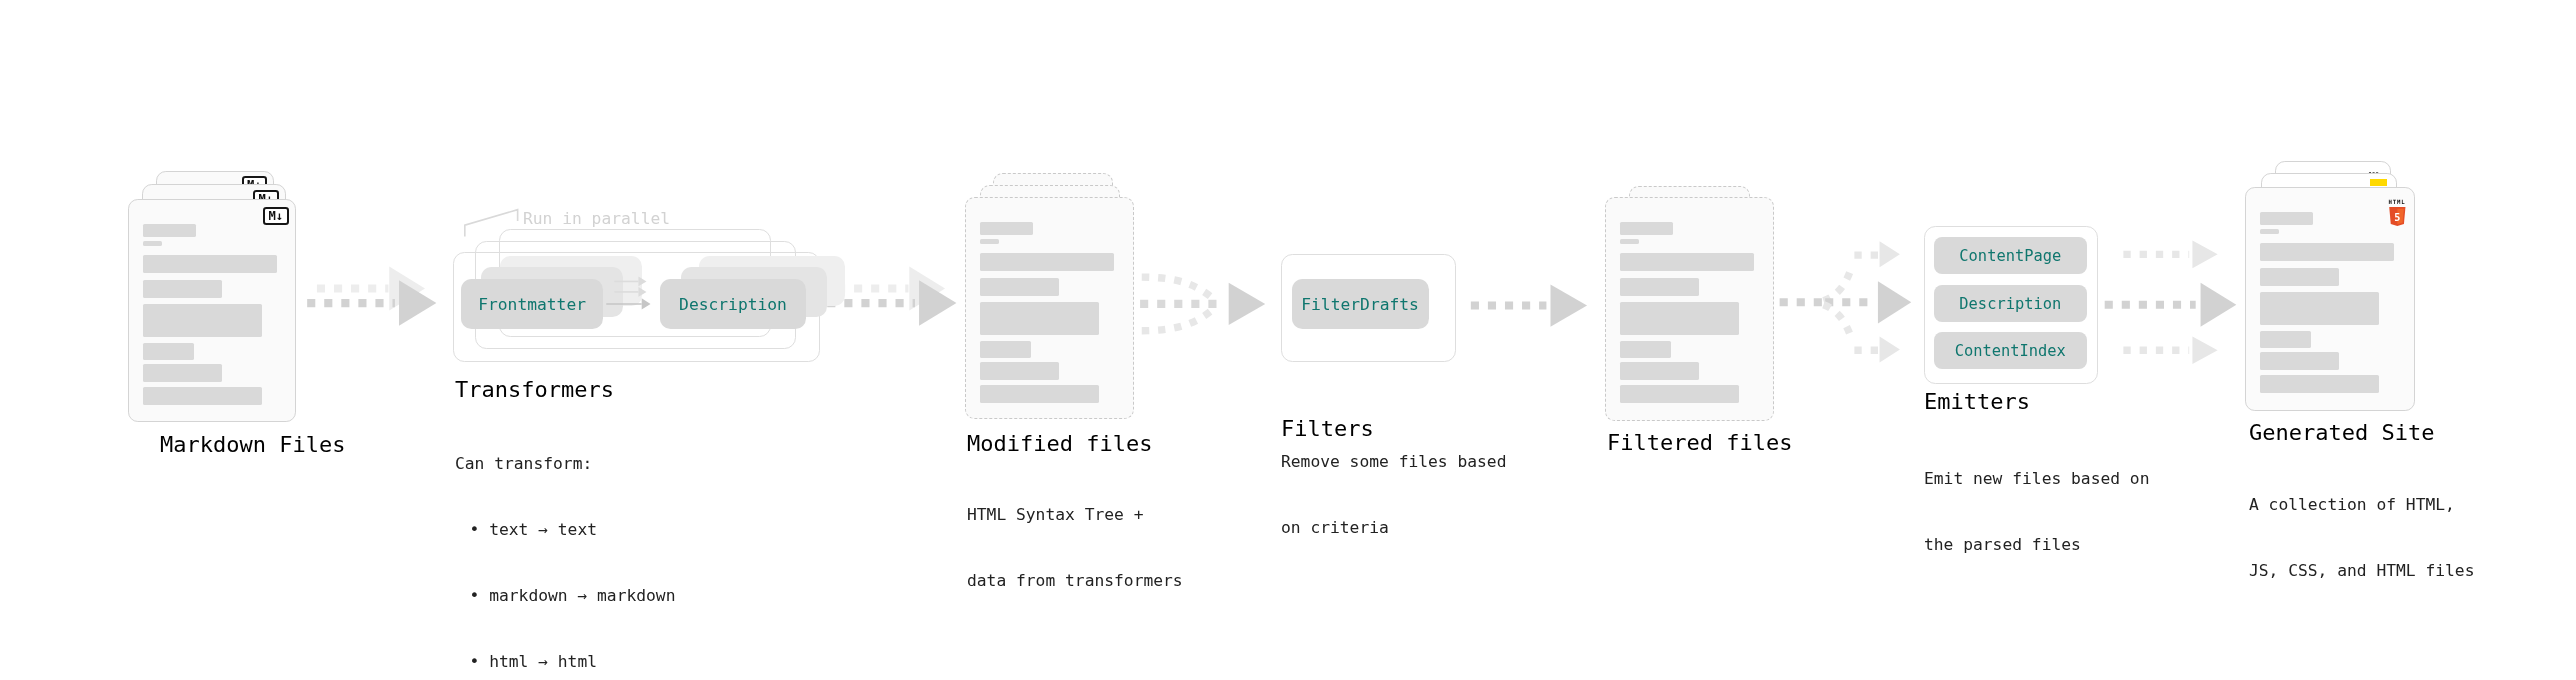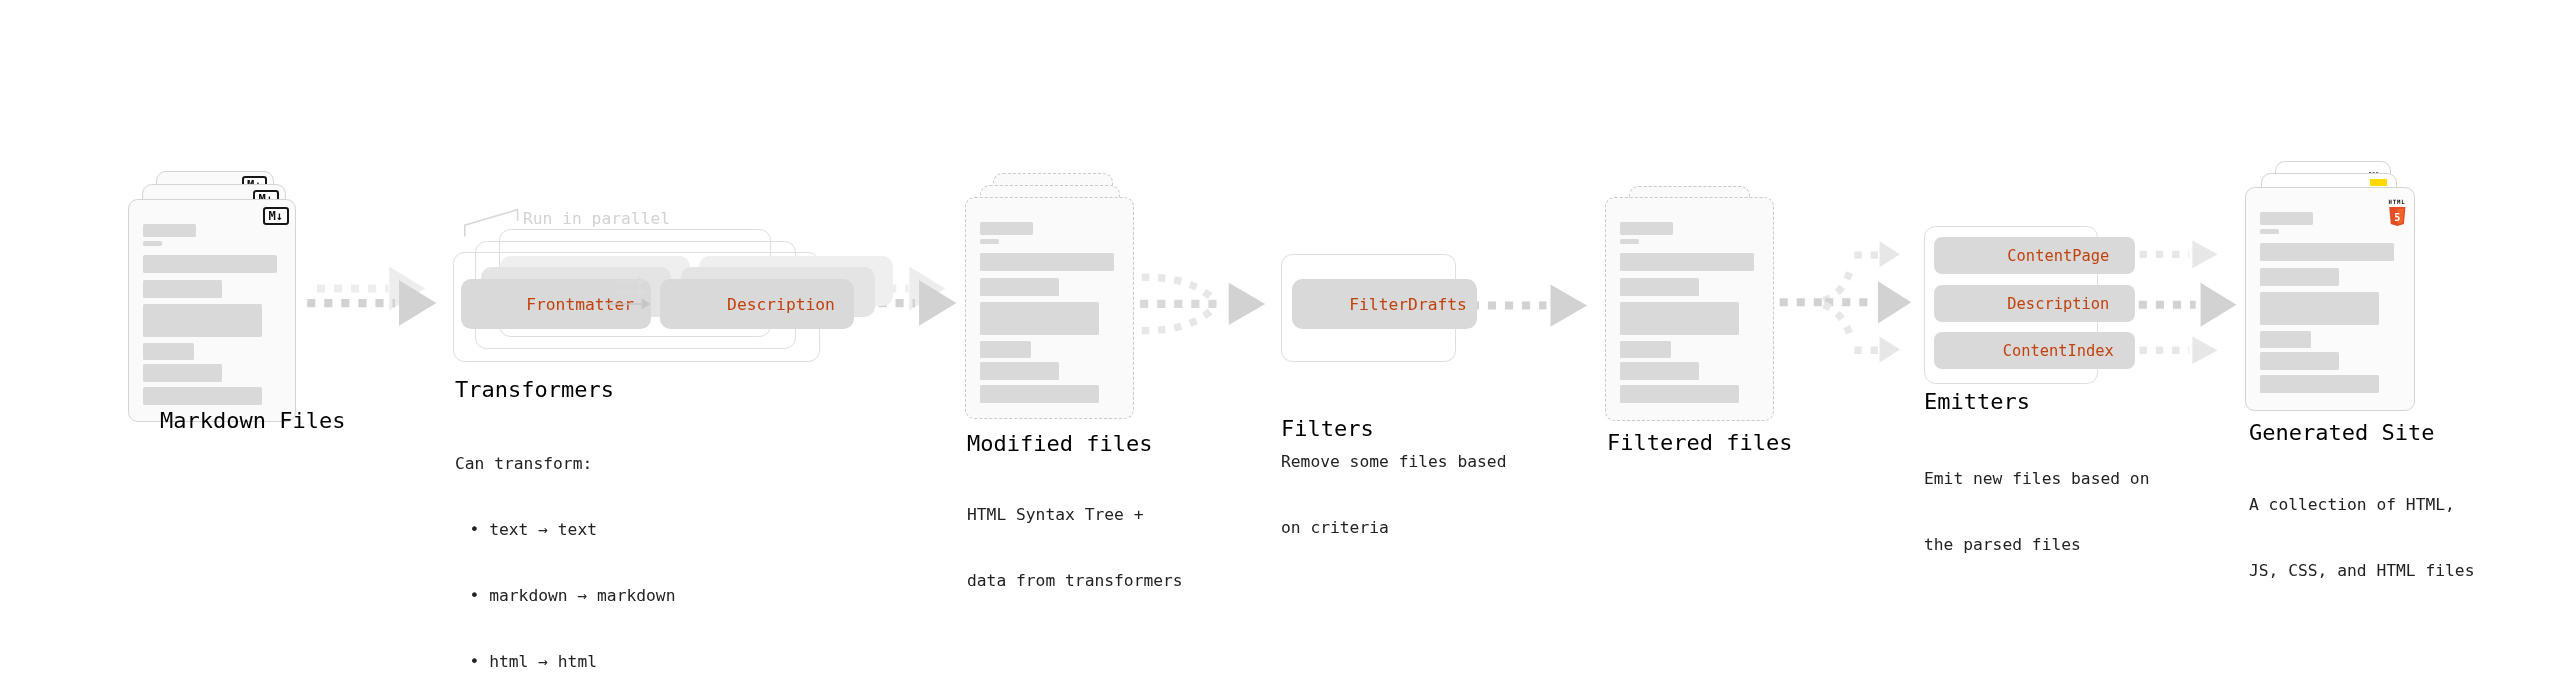--- a/index.html
+++ b/index.html
@@ -34,22 +34,22 @@
     background:#fff;color:#111;font-weight:bold;font-size:12.2px;line-height:14px;padding:0 3.3px;}
   .gcard .md-badge{top:4.1px;}
   
   .html5{position:absolute;top:4.1px;right:7.3px;width:19.5px;text-align:center;}
   .html5 .t{font-size:5.7px;font-weight:bold;letter-spacing:0.8px;color:#111;line-height:6.5px;}
   .cssb{position:absolute;top:2.4px;right:9.8px;width:13px;text-align:center;}
   .cssb .t{font-size:5.3px;font-weight:bold;color:#111;line-height:5.7px;letter-spacing:0.4px;}
   .jsb{position:absolute;top:4.9px;right:9.8px;display:block;}
   
   .frame{position:absolute;border:1.2px solid #dedede;border-radius:11.4px;background:transparent;}
-  .pill{position:absolute;background:#d9d9d9;border-radius:10.6px;color:#c2410c;
-    display:flex;align-items:center;justify-content:center;font-size:16.3px;white-space:pre;padding-left:48px;}
+  .pill{position:absolute;background:#d9d9d9;border-radius:10.6px;color:#0f766e;
+    display:flex;align-items:center;justify-content:center;font-size:16.3px;white-space:pre;}
   .pill.g1{background:#e4e4e4;}
   .pill.g2{background:#efefef;}
   .pill.sm{font-size:15.4px;border-radius:8.1px;}
   .mini{position:absolute;}
   .mini line{stroke:#dcdcdc;stroke-width:2;}
   .mini line.dk{stroke:#c6c6c6;}
   .mini polygon{fill:#dcdcdc;}
   .mini polygon.dk{fill:#c6c6c6;}
   
   .stage-label{position:absolute;font-size:22px;color:#000000;white-space:pre;}
@@ -119,21 +119,21 @@
     <div class="bar b1"></div>
         <div class="bar b2"></div>
         <div class="bar b3"></div>
         <div class="bar b4"></div>
         <div class="bar b5"></div>
         <div class="bar b6"></div>
         <div class="bar b7"></div>
         <div class="bar b8"></div>
       </div>
   </div>
-  <div class="stage-label" style="left:128px;top:408px;padding-left:32px;">Markdown Files</div>
+  <div class="stage-label" style="left:128px;top:432px;padding-left:32px;">Markdown Files</div>
 
   <div class="note" style="left:523px;top:209px;">Run in parallel</div>
   <div class="stack" style="left:453px;top:229px;width:374px;height:138px;">
     <div class="frame" style="left:46px;top:0;width:270px;height:106px;"></div>
     <div class="frame" style="left:22px;top:12.2px;width:319px;height:106px;"></div>
     <div class="frame" style="left:0;top:23px;width:365px;height:108px;"></div>
 
     <div class="pill g2" style="left:47px;top:27px;width:142px;height:50px;"></div>
     <div class="pill g1" style="left:28.4px;top:38px;width:142px;height:50px;"></div>
     <div class="pill g2" style="left:246px;top:27px;width:146px;height:50px;"></div>

